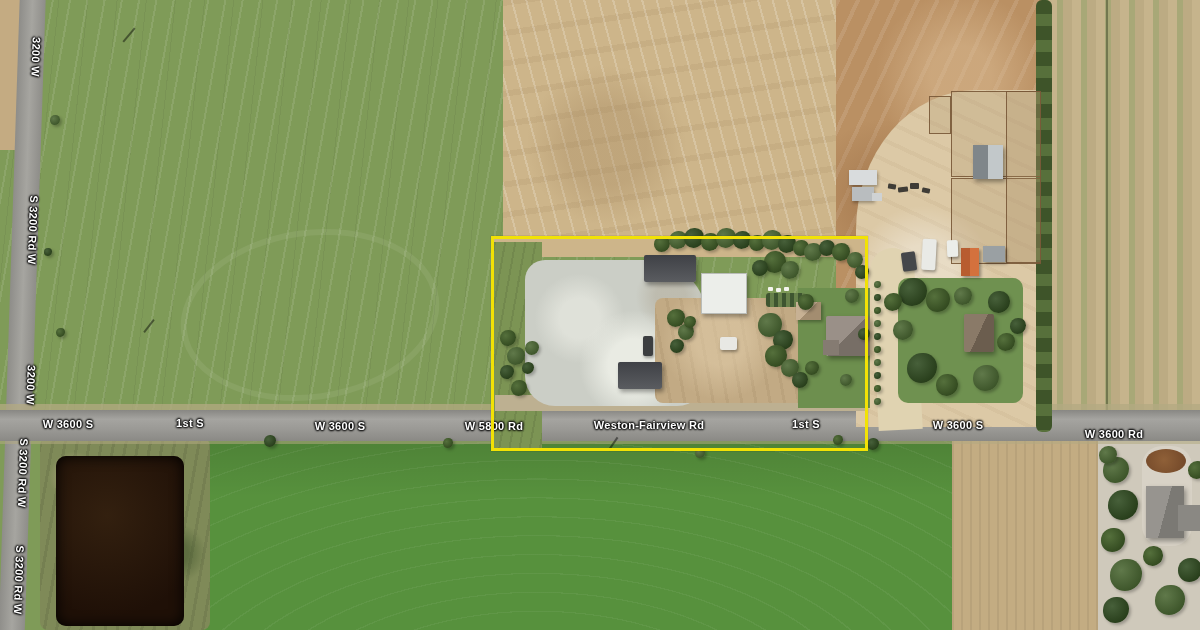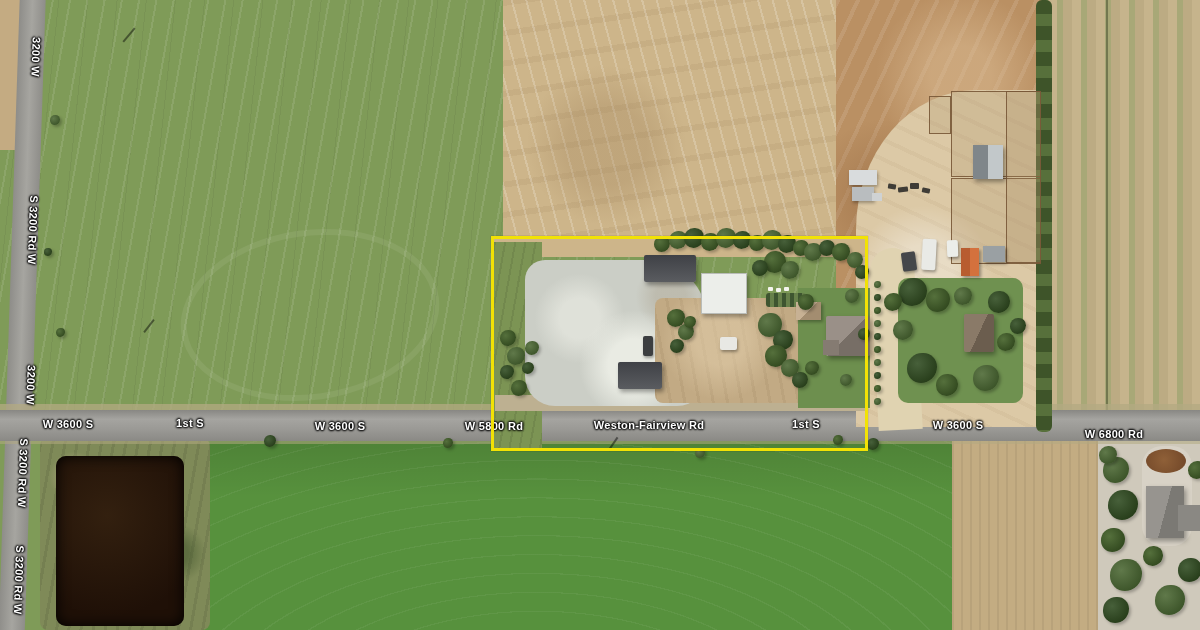--- a/index.html
+++ b/index.html
@@ -297,20 +297,20 @@
   <div class="highlight" id="highlight" style="left: 491px; top: 236px; width: 377px; height: 215px; border-color: rgb(242, 226, 5);"></div>
 
   <div id="labels" style="position:absolute;left:0;top:0;width:0;height:0;">
       <span class="road-label" style="left: 68px; top: 424px;">W 3600 S</span>
       <span class="road-label" style="left: 190px; top: 423px;">1st S</span>
       <span class="road-label" style="left: 340px; top: 426px;">W 3600 S</span>
       <span class="road-label" style="left: 494px; top: 426px;">W 5800 Rd</span>
       <span class="road-label" style="left: 649px; top: 425px;">Weston-Fairview Rd</span>
       <span class="road-label" style="left: 806px; top: 424px;">1st S</span>
       <span class="road-label" style="left: 958px; top: 425px;">W 3600 S</span>
-      <span class="road-label" style="left: 1114px; top: 434px;">W 6800 Rd</span>
+      <span class="road-label" style="left: 1114px; top: 434px;">W 3600 Rd</span>
       <span class="road-label vertical" style="left: 36px; top: 57px;">3200 W</span>
       <span class="road-label vertical" style="left: 33px; top: 230px;">S 3200 Rd W</span>
       <span class="road-label vertical" style="left: 31px; top: 385px;">3200 W</span>
       <span class="road-label vertical" style="left: 23px; top: 473px;">S 3200 Rd W</span>
       <span class="road-label vertical" style="left: 19px; top: 580px;">S 3200 Rd W</span>
     </div>
 </div>
 
 </body></html>

